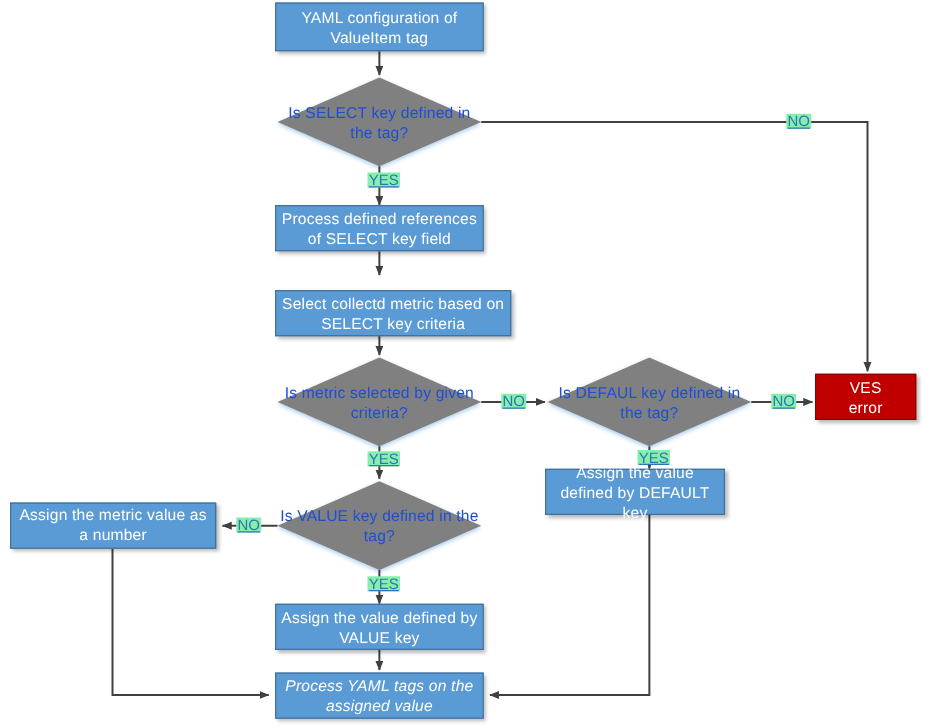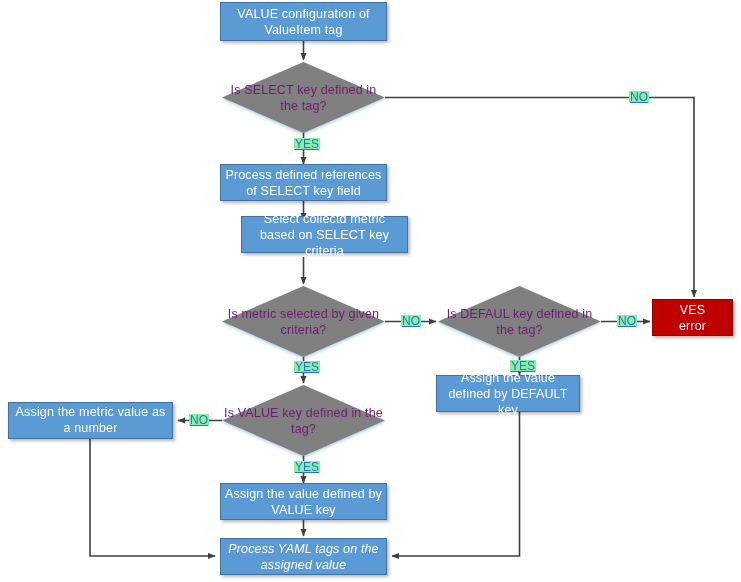--- a/index.html
+++ b/index.html
@@ -47,21 +47,21 @@
   }
   .decision {
     background: transparent;
     color: #deebf7;
     border: none;
     box-shadow: none;
   }
   .decision .dtext {
     position: relative;
     z-index: 2;
-    color: #701a75;
+    color: #1d4ed8;
     pointer-events: none;
   }
   .edge-label {
     position: absolute;
     color: #2e75b6;
     font-size: 12px;
     line-height: 12px;
     font-family: "Liberation Sans", sans-serif;
     background: #86efac;
     padding: 0 1px;
@@ -117,32 +117,32 @@
 
     <path d="M303.5,456 L303.5,483" marker-end="url(#arrow)"></path>
 
     <path d="M303.5,520 L303.5,536" marker-end="url(#arrow)"></path>
 
     <path d="M90,439 L90,556 L215,556" marker-end="url(#arrow)"></path>
   </g>
 </svg>
 
 <div class="node proc" style="left:220px; top:2px; width:167px; height:39px;">
-  <span>VALUE configuration of ValueItem tag</span>
+  <span>YAML configuration of ValueItem tag</span>
 </div>
 
 <div class="node decision" style="left:222px; top:62px; width:163px; height:71px;">
   <span class="dtext">Is SELECT key defined in the tag?</span>
 </div>
 
 <div class="node proc" style="left:220px; top:164px; width:167px; height:37px;">
   <span>Process defined references of SELECT key field</span>
 </div>
 
-<div class="node proc" style="left:220px; top:216px; width:167px; height:37px;margin-left:21px;">
+<div class="node proc" style="left:220px; top:232px; width:189px; height:37px;">
   <span>Select collectd metric based on SELECT key criteria</span>
 </div>
 
 <div class="node decision" style="left:222px; top:286px; width:163px; height:71px;">
   <span class="dtext">Is metric selected by given criteria?</span>
 </div>
 
 <div class="node decision" style="left:438px; top:286px; width:163px; height:71px;">
   <span class="dtext">Is DEFAUL key defined in the tag?</span>
 </div>

